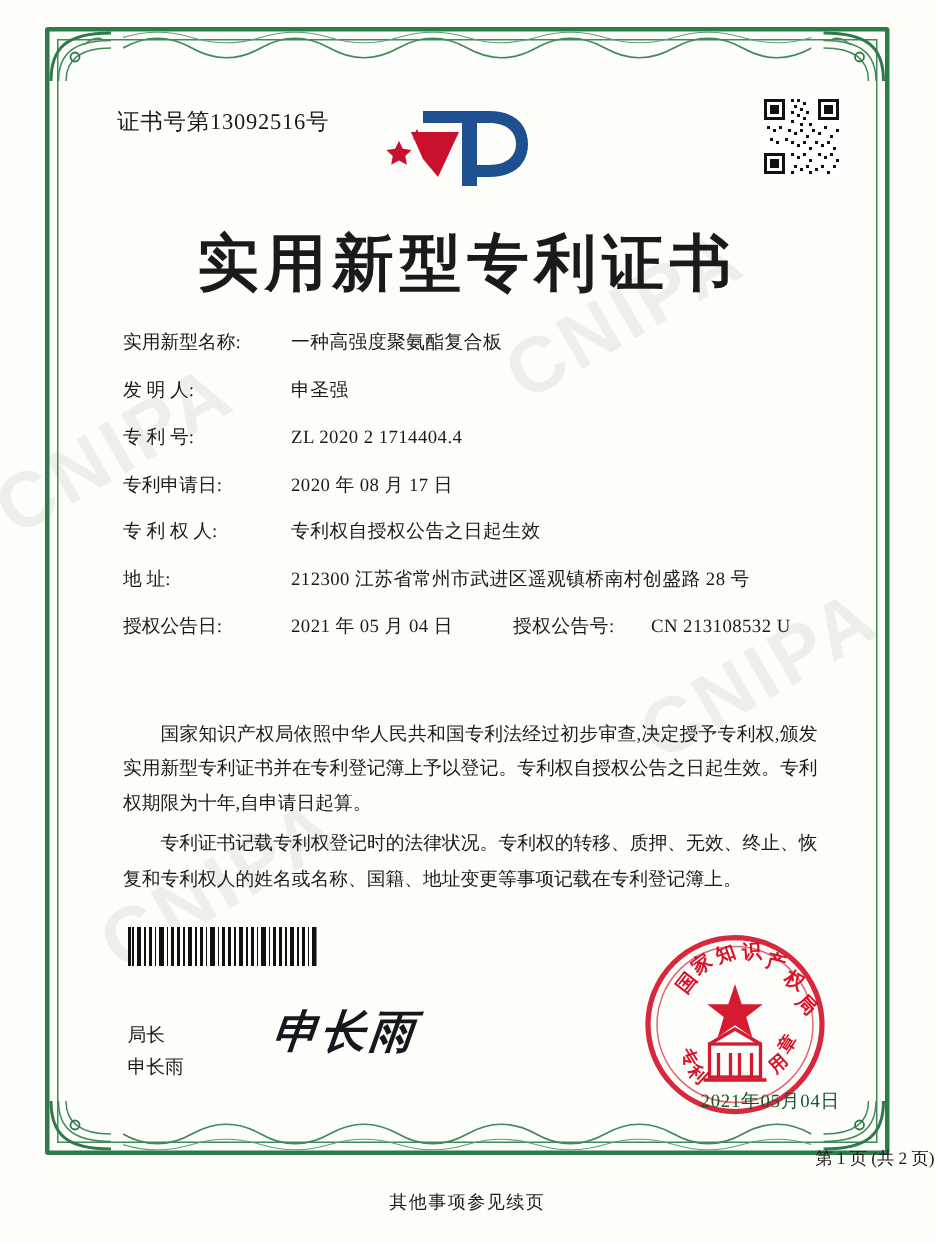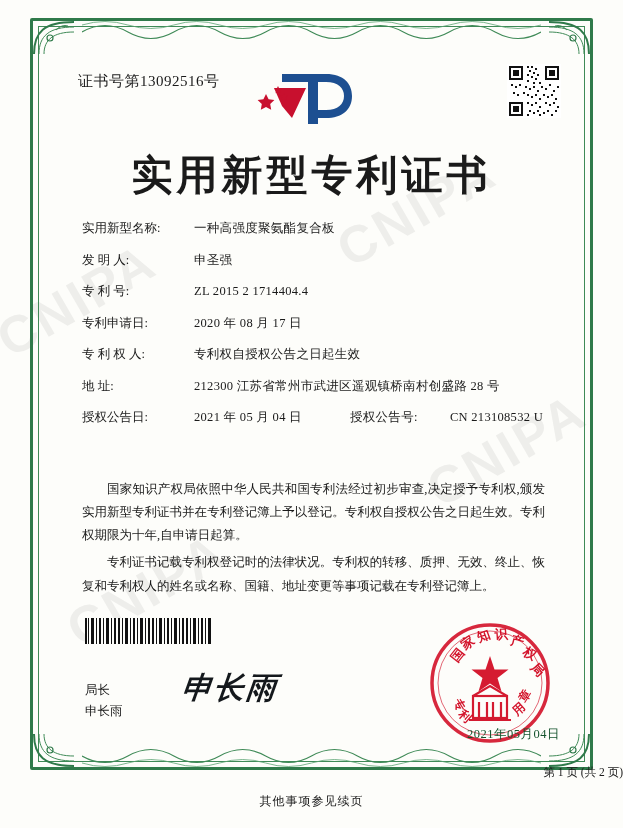--- a/index.html
+++ b/index.html
@@ -111,21 +111,20 @@
     letter-spacing:0px;
     white-space:nowrap;
   }
   .row .val{
     flex:1 1 auto;
     letter-spacing:.3px;
   }
   .inline-second{
     display:flex;
     align-items:flex-start;
-    justify-content:space-between;
   }
   .inline-second .lbl2{
     width:92px;flex:0 0 92px;white-space:nowrap;
   }
 
   
   .paras{
     position:absolute;left:82px;right:78px;top:478px;
     font-size:12.5px;
     line-height:1.85;
@@ -339,21 +338,21 @@
       <div class="val">一种高强度聚氨酯复合板</div>
     </div>
 
     <div class="row">
       <div class="lbl">发 明 人:</div>
       <div class="val">申圣强</div>
     </div>
 
     <div class="row">
       <div class="lbl">专 利 号:</div>
-      <div class="val">ZL 2015 2 1714404.4</div>
+      <div class="val">ZL 2020 2 1714404.4</div>
     </div>
 
     <div class="row">
       <div class="lbl">专利申请日:</div>
       <div class="val">2020 年 08 月 17 日</div>
     </div>
 
     <div class="row">
       <div class="lbl">专 利 权 人:</div>
       <div class="val">专利权自授权公告之日起生效</div>

